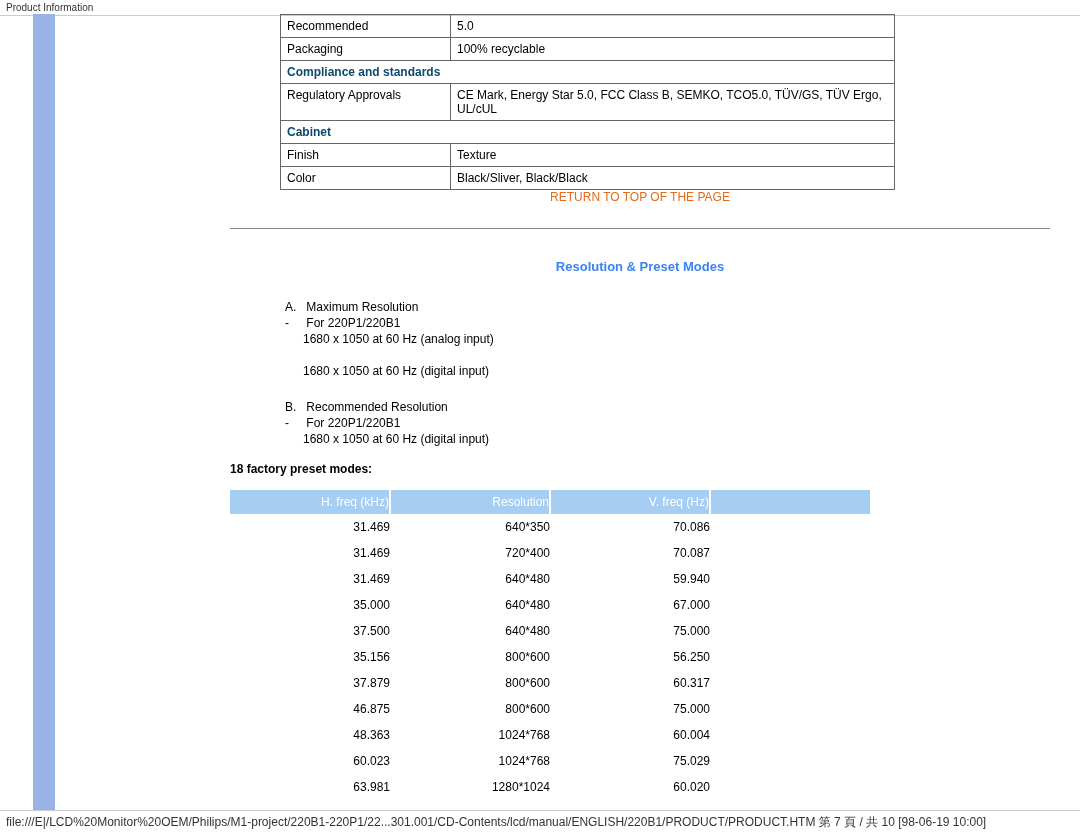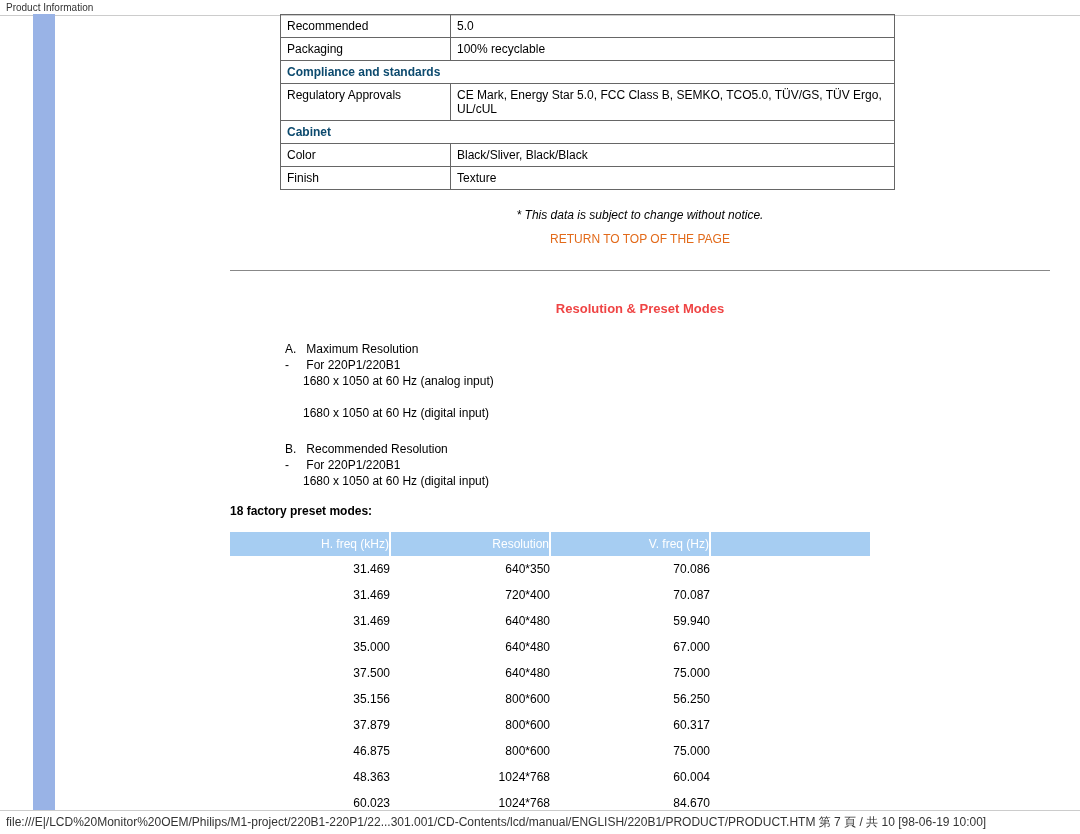--- a/index.html
+++ b/index.html
@@ -60,21 +60,21 @@
     text-align: center;
     font-size: 12px;
     margin-bottom: 24px;
   }
   hr.sep {
     border: none;
     border-top: 1px solid #888;
     margin: 10px 0 30px 0;
   }
   .section-title {
-    color: #ef4444;
+    color: #3b82f6;
     font-weight: bold;
     font-size: 13px;
     text-align: center;
     margin-bottom: 26px;
   }
   .list-block {
     font-size: 12px;
     margin-left: 55px;
   }
   .li-row { margin-bottom: 2px; }
@@ -141,31 +141,30 @@
       <td colspan="2">Compliance and standards</td>
     </tr>
     <tr>
       <td>Regulatory Approvals</td>
       <td>CE Mark, Energy Star 5.0, FCC Class B, SEMKO, TCO5.0, TÜV/GS, TÜV Ergo, UL/cUL</td>
     </tr>
     <tr class="section-header">
       <td colspan="2">Cabinet</td>
     </tr>
     <tr>
+      <td>Finish</td>
+      <td>Texture</td>
+    </tr>
+    <tr>
       <td>Color</td>
       <td>Black/Sliver, Black/Black</td>
     </tr>
-    <tr>
-      <td>Finish</td>
-      <td>Texture</td>
-    </tr>
   </tbody>
     </table>
 
-  <div class="notice">* This data is subject to change without notice.</div>
   <div class="return-link">RETURN TO TOP OF THE PAGE</div>
 
   <hr class="sep">
 
   <div class="section-title">Resolution &amp; Preset Modes</div>
 
   <div class="list-block">
     <div class="li-row">
       <span class="li-marker">A.</span>
       <span class="li-body">Maximum Resolution</span>
@@ -250,21 +249,21 @@
         </tr>
         <tr>
           <td>48.363</td>
           <td>1024*768</td>
           <td>60.004</td>
           <td></td>
         </tr>
         <tr>
           <td>60.023</td>
           <td>1024*768</td>
-          <td>84.670</td>
+          <td>75.029</td>
           <td></td>
         </tr>
         <tr>
           <td>63.981</td>
           <td>1280*1024</td>
           <td>60.020</td>
           <td></td>
         </tr>
       </tbody>
   </table>

